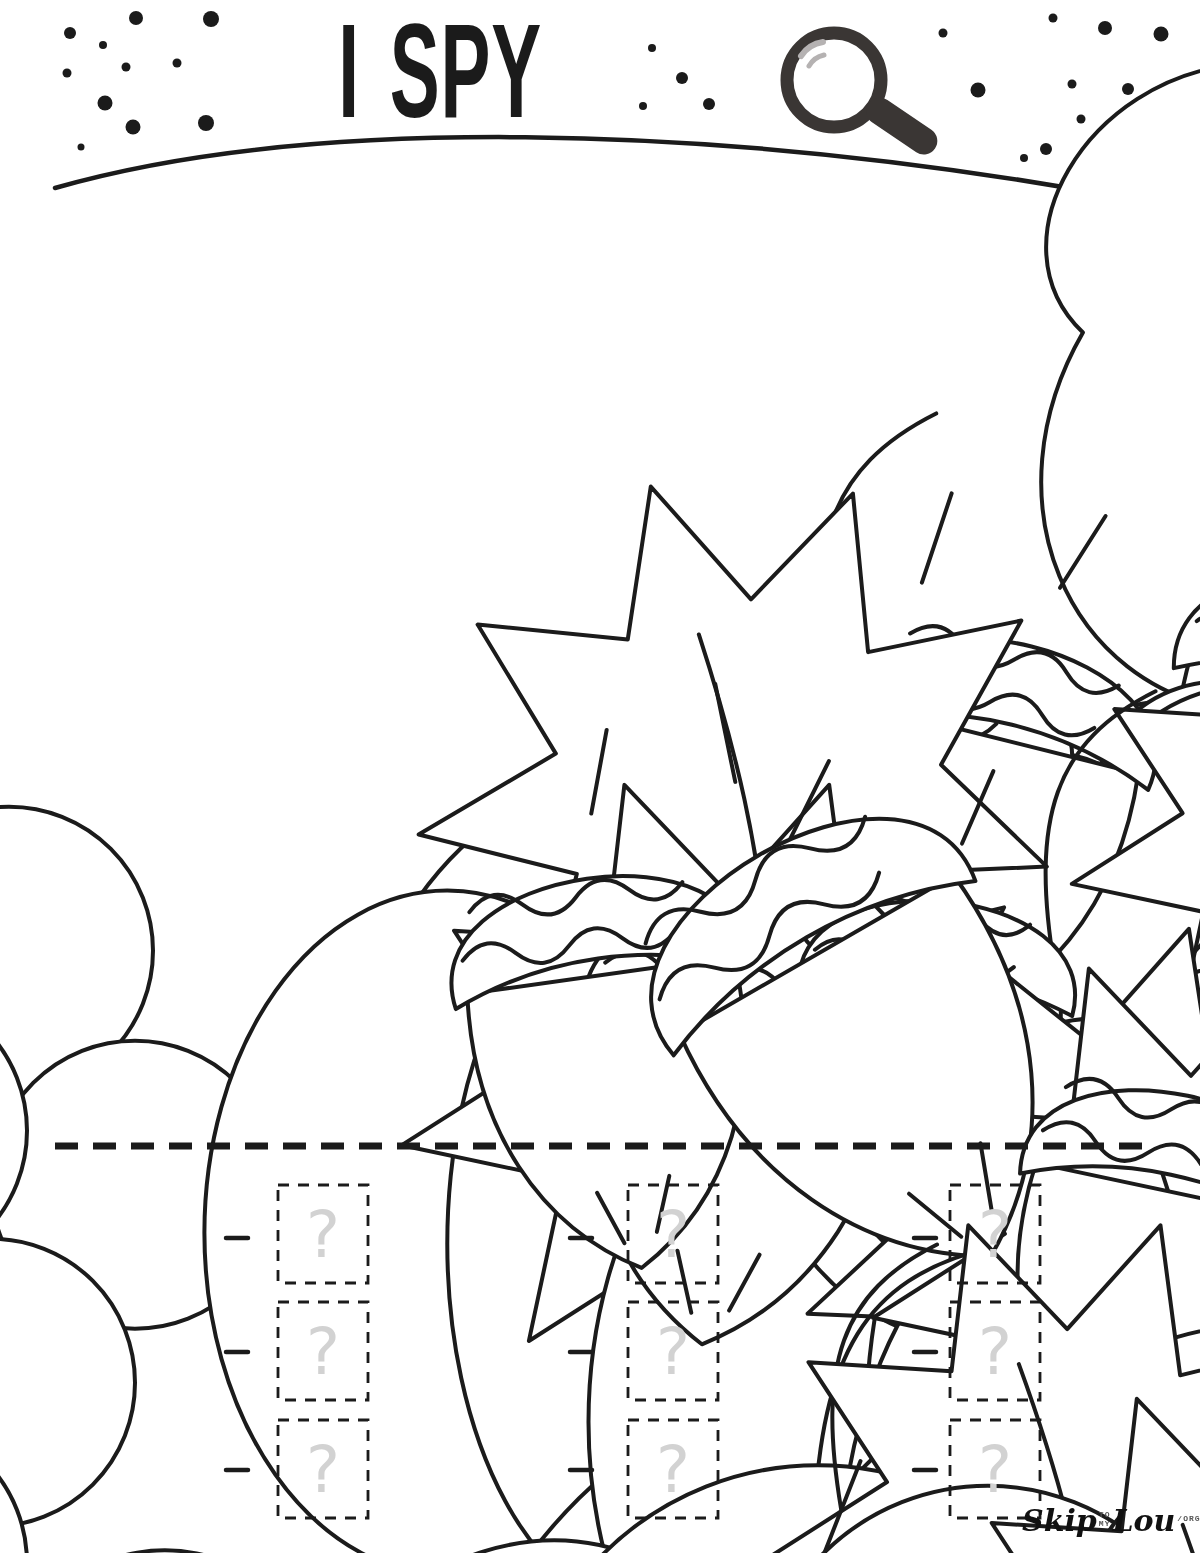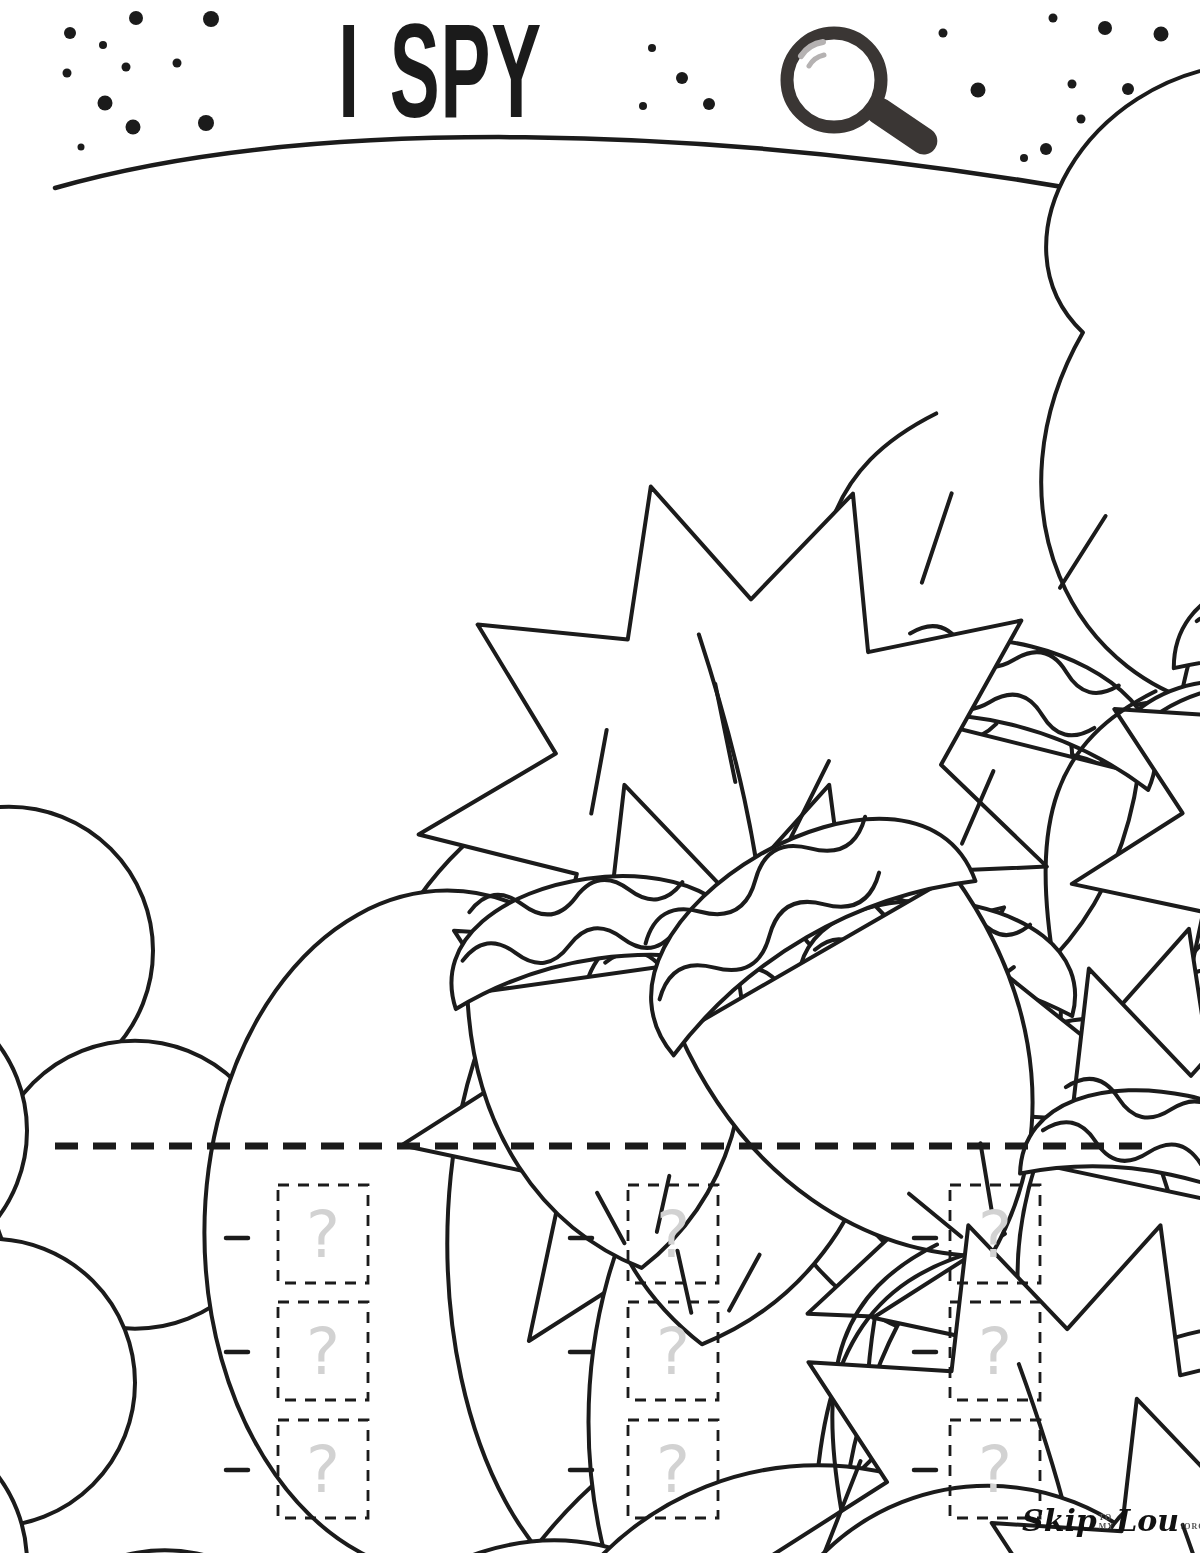--- a/index.html
+++ b/index.html
@@ -12,23 +12,23 @@
   
   .f{fill:#fff;stroke:var(--ink);stroke-width:4px;stroke-linecap:round;stroke-linejoin:round;}
   .l{fill:none;stroke:var(--ink);stroke-width:4px;stroke-linecap:round;stroke-linejoin:round;}
   .d{fill:var(--ink);stroke:none;}
   .box{fill:none;stroke:var(--ink);stroke-width:2.8px;stroke-dasharray:11 9;}
   .dashmark{stroke:var(--ink);stroke-width:4.5px;stroke-linecap:round;}
   .qmark{font-family:"DejaVu Sans",sans-serif;font-size:64px;fill:var(--q);}
   .title{position:absolute;left:250px;top:4px;width:380px;text-align:center;color:var(--ink);
          font-family:"Liberation Sans",sans-serif;font-weight:800;font-size:104px;line-height:1;
          letter-spacing:1px;word-spacing:12px;transform:scale(0.72,1.28);transform-origin:50% 0;}
-  .logo{position:absolute;left:1022px;top:1506px;width:176px;display:flex;align-items:flex-end;color:#111;}
+  .logo{position:absolute;left:1022px;top:1506px;width:176px;display:flex;align-items:center;color:#111;}
   .logo-script{font-family:"DejaVu Serif",serif;font-style:italic;font-weight:700;font-size:30px;line-height:1;}
-  .logo-small{font-family:Liberation Serif, serif;font-weight:700;font-size:8px;letter-spacing:1px;
+  .logo-small{font-family:Liberation Mono, monospace;font-weight:700;font-size:8px;letter-spacing:1px;
               text-transform:uppercase;padding:0 2px 5px 2px;color:#555;}
 </style>
 </head>
 <body>
 
 <div class="page">
 
   <svg id="art" width="1200" height="1553" viewBox="0 0 1200 1553" xmlns="http://www.w3.org/2000/svg">
     <defs>
 

